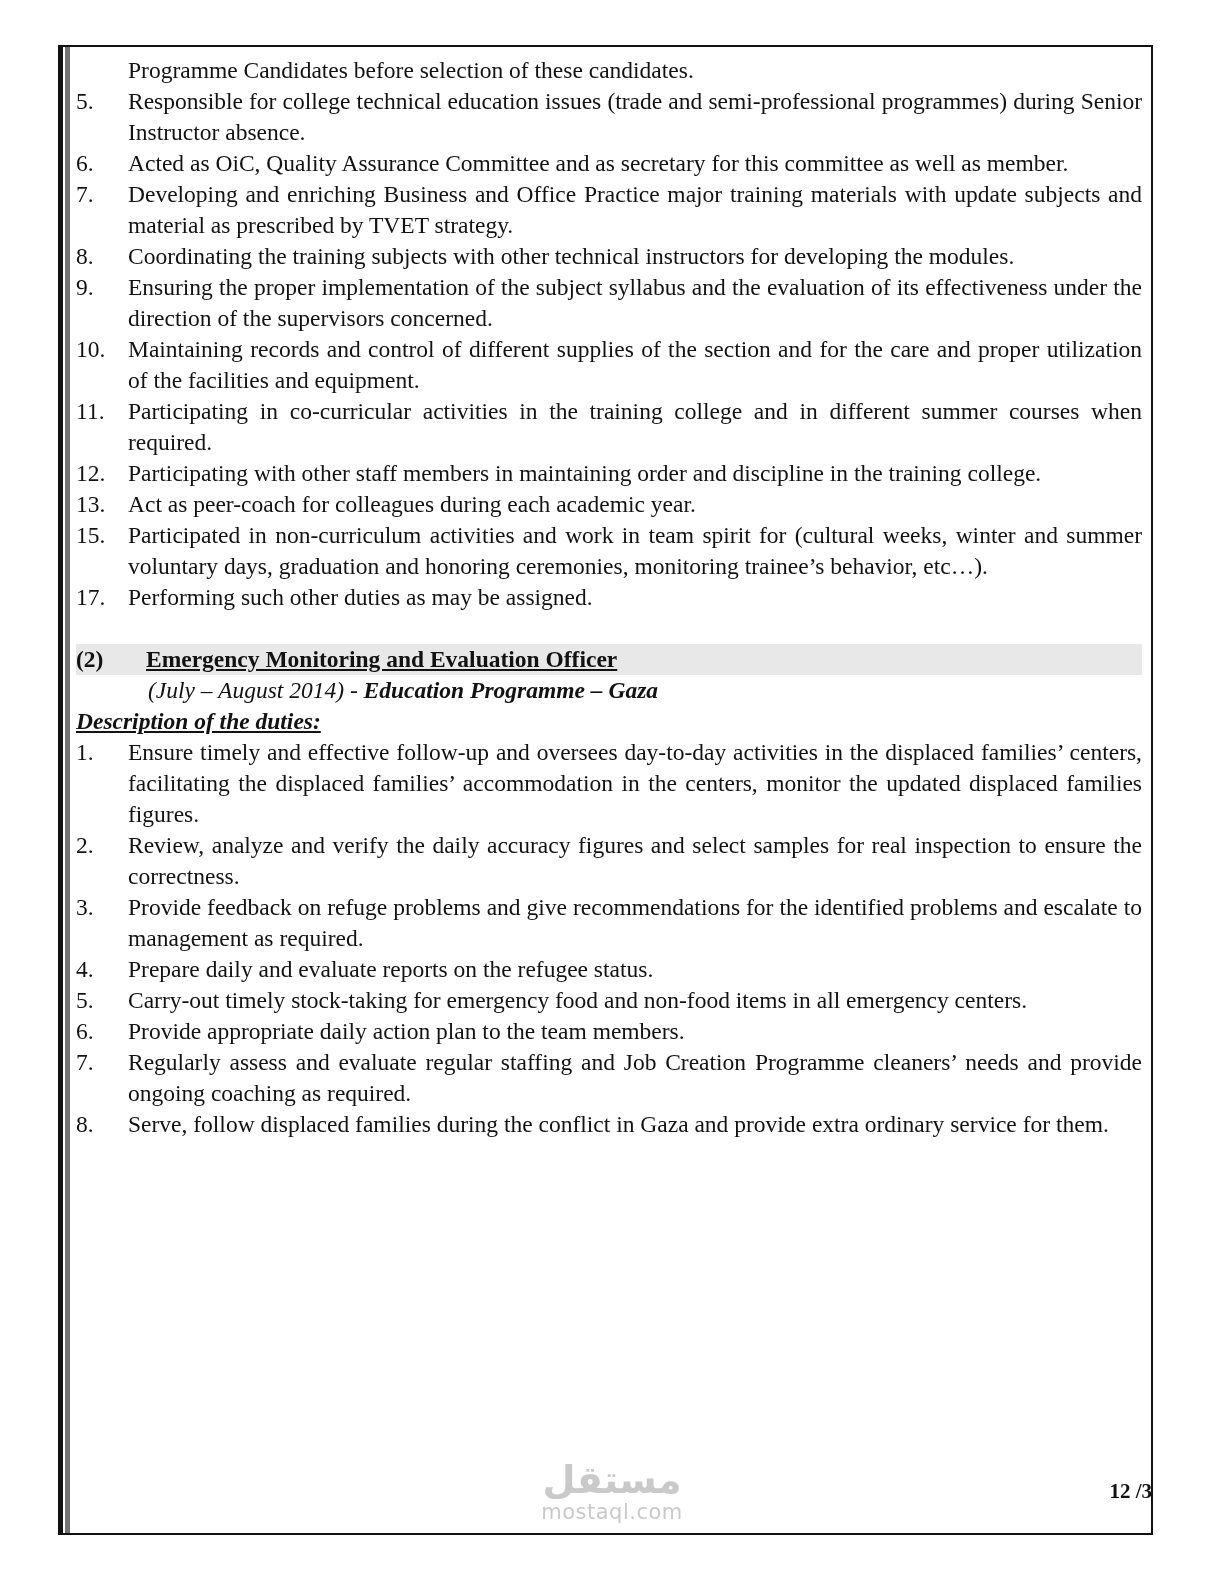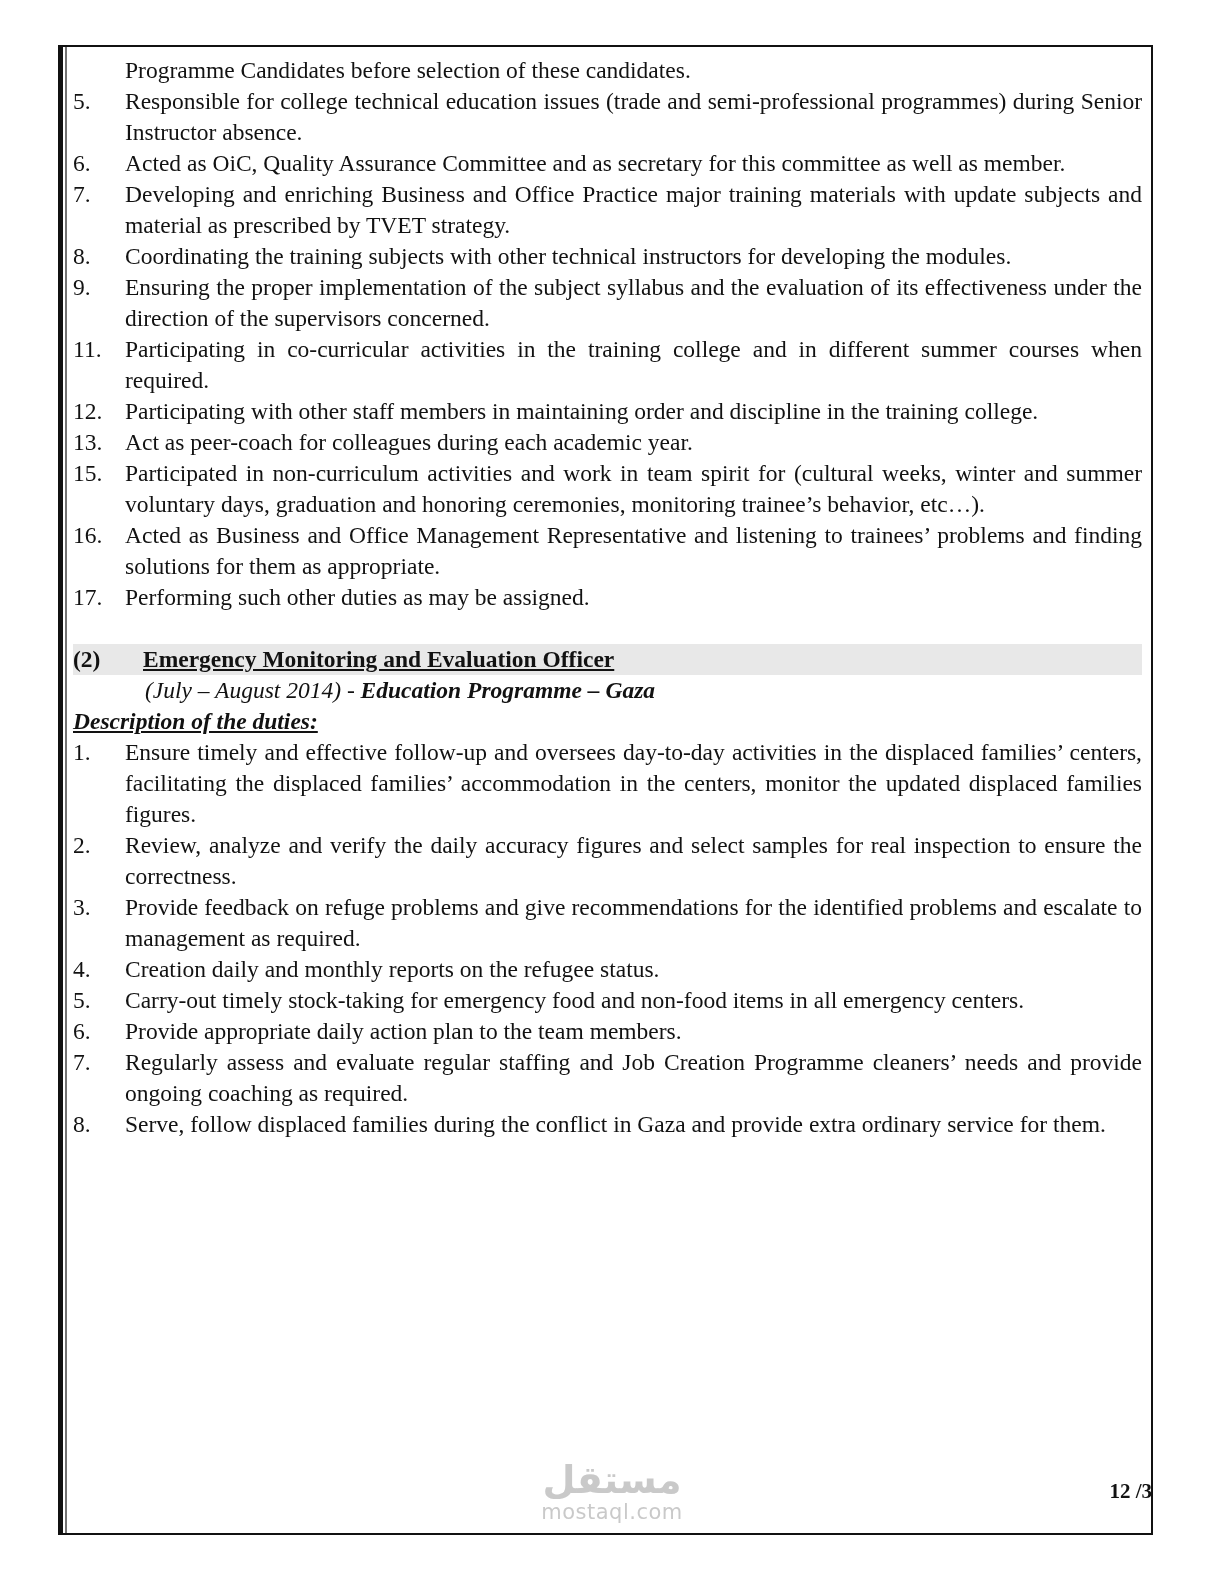--- a/index.html
+++ b/index.html
@@ -14,21 +14,21 @@
   
   .frame {
     position:absolute; left:58px; top:45px;
     width:1095px; height:1490px;
     border:2px solid #111; border-left:5px solid #111;
     box-sizing:border-box;
     background:transparent;
   }
   .frame-inner {
     height:100%; box-sizing:border-box;
-    border-left:2px solid #737373; margin-left:2px;
+    border-left:5px solid #737373; margin-left:2px;
     padding:8px 9px 0 6px;
   }
 
   .cont-line { margin-left:52px; }
 
   .li { display:flex; }
   .li .num { flex:0 0 52px; width:52px; }
   .li .txt { flex:1; text-align:justify; }
 
   .sec2-head {
@@ -90,38 +90,38 @@
     </div>
     <div class="li">
       <span class="num">8.</span>
       <span class="txt">Coordinating the training subjects with other technical instructors for developing the modules.</span>
     </div>
     <div class="li">
       <span class="num">9.</span>
       <span class="txt">Ensuring the proper implementation of the subject syllabus and the evaluation of its effectiveness under the direction of the supervisors concerned.</span>
     </div>
     <div class="li">
+      <span class="num">10.</span>
+      <span class="txt">Maintaining records and control of different supplies of the section and for the care and proper utilization of the facilities and equipment.</span>
+    </div>
+    <div class="li">
       <span class="num">11.</span>
       <span class="txt">Participating in co-curricular activities in the training college and in different summer courses when required.</span>
     </div>
     <div class="li">
       <span class="num">12.</span>
       <span class="txt">Participating with other staff members in maintaining order and discipline in the training college.</span>
     </div>
     <div class="li">
       <span class="num">13.</span>
       <span class="txt">Act as peer-coach for colleagues during each academic year.</span>
     </div>
     <div class="li">
       <span class="num">15.</span>
       <span class="txt">Participated in non-curriculum activities and work in team spirit for (cultural weeks, winter and summer voluntary days, graduation and honoring ceremonies, monitoring trainee’s behavior, etc…).</span>
-    </div>
-    <div class="li">
-      <span class="num">16.</span>
-      <span class="txt">Acted as Business and Office Management Representative and listening to trainees’ problems and finding solutions for them as appropriate.</span>
     </div>
     <div class="li">
       <span class="num">17.</span>
       <span class="txt">Performing such other duties as may be assigned.</span>
     </div>
 
     <div class="sec2-head">
       <span class="num">(2)</span>
       <span class="title">Emergency Monitoring and Evaluation Officer</span>
     </div>
@@ -139,21 +139,21 @@
     <div class="li">
       <span class="num">2.</span>
       <span class="txt">Review, analyze and verify the daily accuracy figures and select samples for real inspection to ensure the correctness.</span>
     </div>
     <div class="li">
       <span class="num">3.</span>
       <span class="txt">Provide feedback on refuge problems and give recommendations for the identified problems and escalate to management as required.</span>
     </div>
     <div class="li">
       <span class="num">4.</span>
-      <span class="txt">Creation daily and monthly reports on the refugee status.</span>
+      <span class="txt">Prepare daily and evaluate reports on the refugee status.</span>
     </div>
     <div class="li">
       <span class="num">5.</span>
       <span class="txt">Carry-out timely stock-taking for emergency food and non-food items in all emergency centers.</span>
     </div>
     <div class="li">
       <span class="num">6.</span>
       <span class="txt">Provide appropriate daily action plan to the team members.</span>
     </div>
     <div class="li">

